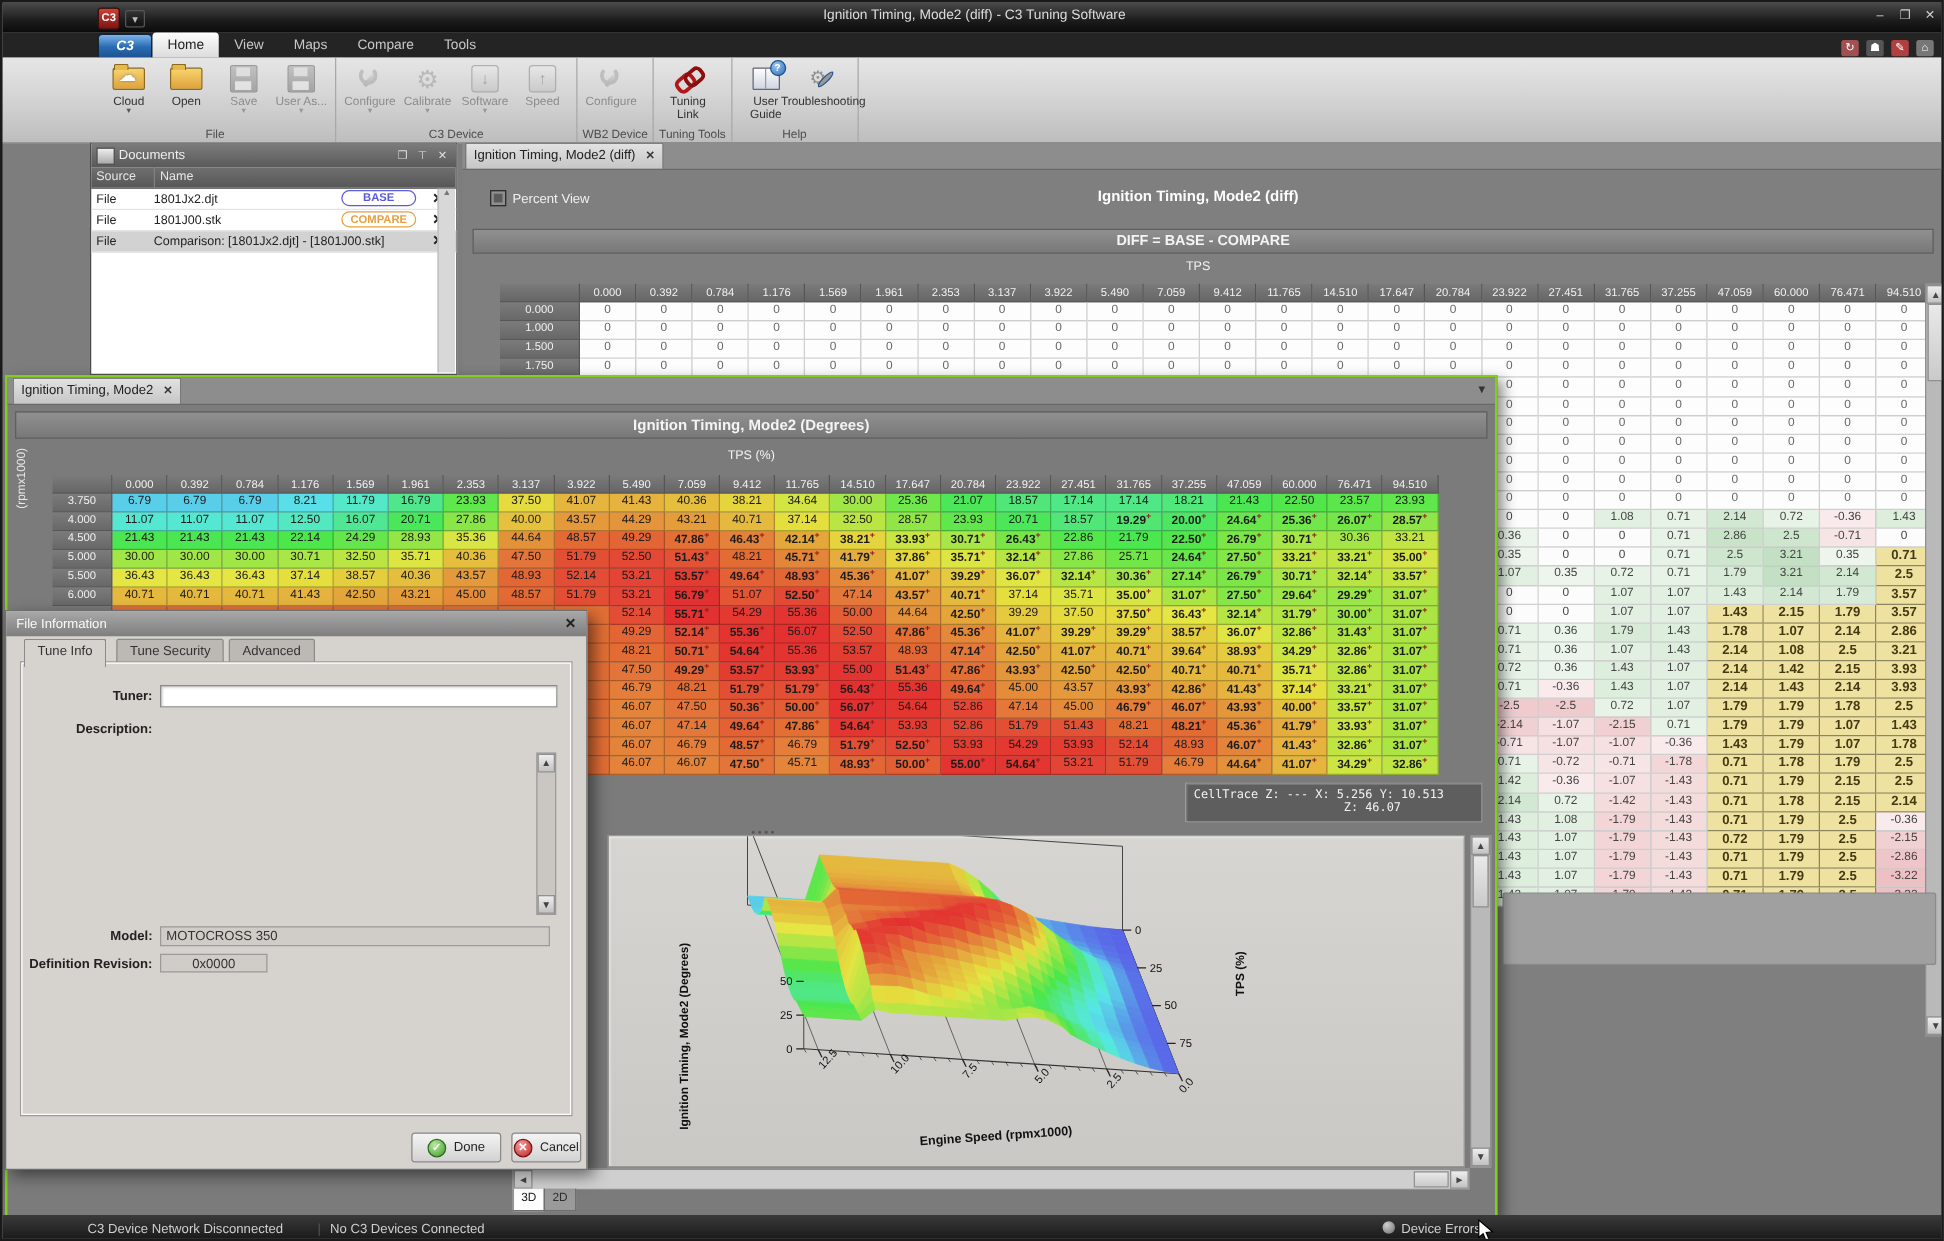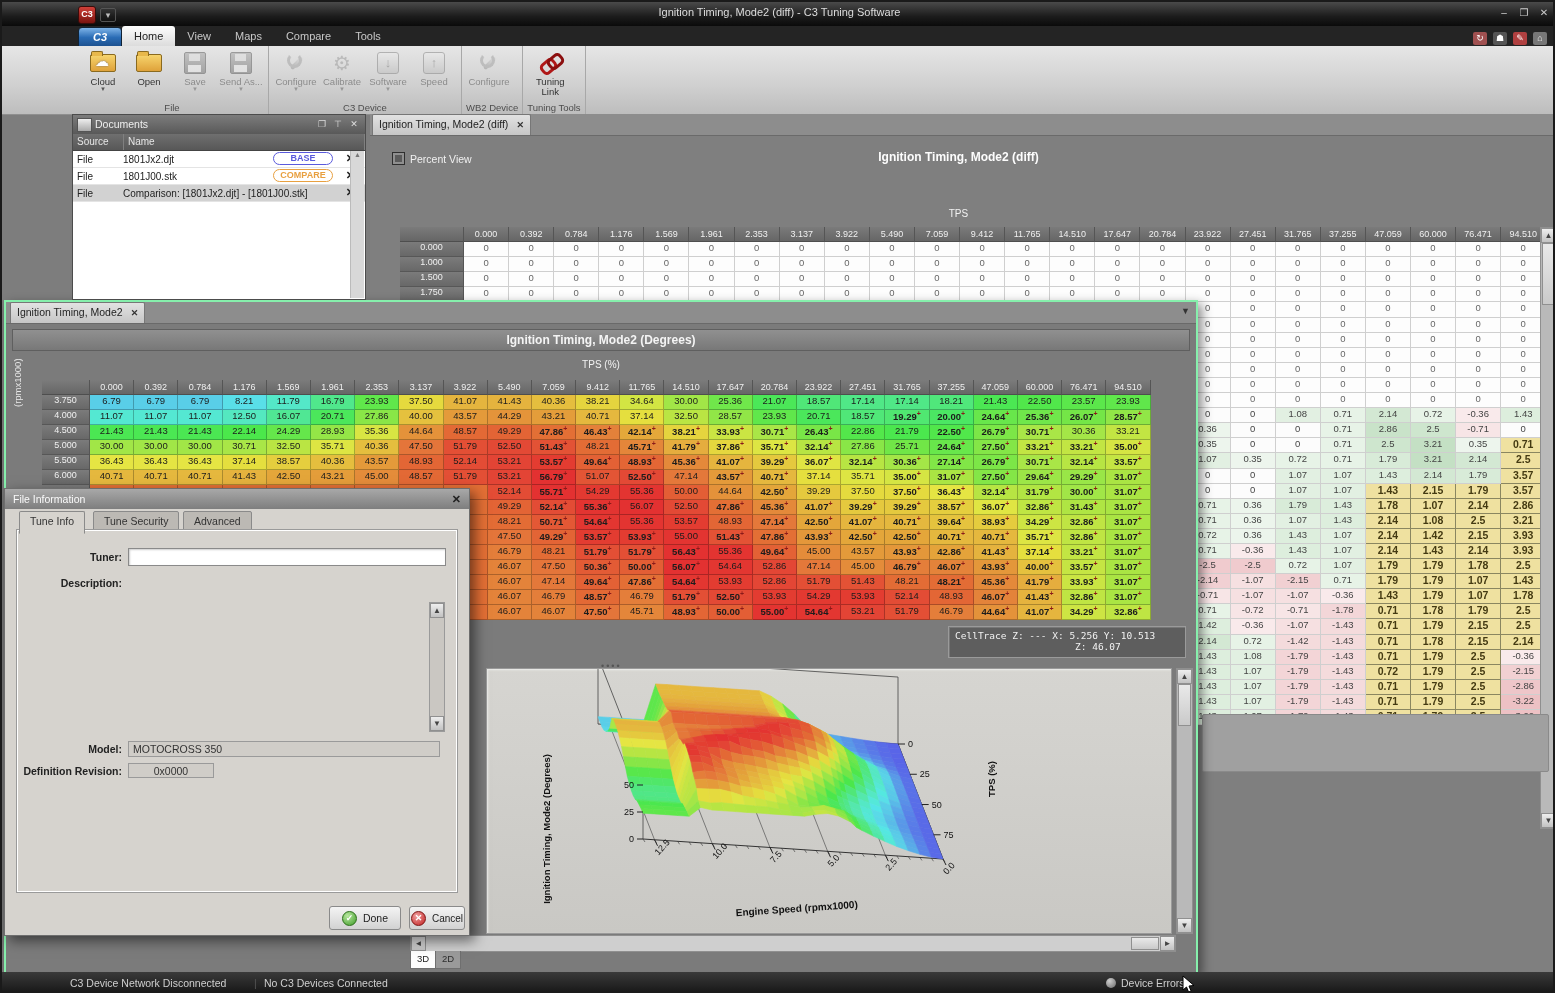--- a/index.html
+++ b/index.html
@@ -79,21 +79,21 @@
   .hdrbar{background:linear-gradient(#909090,#787878);border:1px solid #5f5f5f;color:#f4f4f4;font-weight:bold;text-align:center;}
   #pv-check{position:absolute;left:22px;top:38px;display:flex;align-items:center;color:#f0f0f0;font-size:10.5px;gap:5px;}
   #pv-check .box{width:11px;height:11px;background:#5a5a5a;border:1px solid #2e2e2e;box-shadow:inset 0 0 0 2px #8f8f8f;}
   .tbl{position:absolute;display:grid;font-size:9.5px;}
   .tbl .hc{background:linear-gradient(#7b7b7b,#666);color:#f0f0f0;border-right:1px solid #555;border-bottom:1px solid #4e4e4e;text-align:center;line-height:15px;font-size:9px;}
   .tbl .rc{background:linear-gradient(#7b7b7b,#686868);color:#f0f0f0;border-right:1px solid #555;border-bottom:1px solid #575757;text-align:center;font-size:9px;}
   .tbl .c{background:#fdfdfd;color:#444;text-align:center;border-right:1px solid #cfcfcf;border-bottom:1px solid #cfcfcf;}
   .tbl .c.selc{background:#efe1a0;color:#443a12;font-weight:bold;border-right:1px solid #8a8660;border-bottom:1px solid #8a8660;font-size:10.5px;}
   .tbl .c sup{color:#8b1a1a;font-size:7px;font-weight:bold;}
   
-  #mapwin{left:2px;top:298px;width:1190px;height:670px;background:#7b7b7b;border:2px solid #86efac;box-shadow:4px 4px 10px rgba(0,0,0,.45);}
+  #mapwin{left:2px;top:298px;width:1190px;height:670px;background:#7b7b7b;border:2px solid #84cc16;box-shadow:4px 4px 10px rgba(0,0,0,.45);}
   #map-tabbar{position:absolute;left:0;top:0;width:100%;height:21px;background:#8d8d8d;border-bottom:1px solid #6a6a6a;}
   #map-chevron{position:absolute;right:6px;top:4px;color:#333;font-size:9px;}
   #rpm-label{left:6px;top:105px;transform:rotate(-90deg);transform-origin:left top;color:#e8e8e8;font-size:9.5px;position:absolute;}
   #celltrace{position:absolute;right:10px;top:324px;width:238px;height:32px;background:#5e5e5e;border:1px solid #9a9a9a;box-shadow:inset 1px 1px 0 #777;color:#f2f2f2;font-family:"DejaVu Sans Mono",monospace;font-size:9.5px;padding:3px 6px;box-sizing:border-box;}
   #splitdots{position:absolute;left:50%;top:359px;color:#555;letter-spacing:2px;font-size:9px;}
   #plot3d{position:absolute;left:480px;top:366px;width:684px;height:264px;background:linear-gradient(#d6d5d1,#c9c8c4);border:1px solid #9a9a9a;box-shadow:inset 1px 1px 2px #efefec;}
   .vscroll{position:absolute;width:15px;background:#b9b9b9;border:1px solid #8f8f8f;}
   .hscroll{position:absolute;height:15px;background:#cfcfcf;border:1px solid #8f8f8f;}
   .sarrow{position:absolute;font-size:8px;color:#444;width:13px;height:13px;text-align:center;line-height:13px;background:linear-gradient(#eee,#c2c2c2);border:1px solid #909090;}
   .sthumb{position:absolute;background:linear-gradient(#e9e9e9,#cacaca);border:1px solid #909090;}
@@ -158,21 +158,21 @@
           <div class="icw">
                 <div class="ic-floppy"></div>
               </div>
           <div class="lbl">Save</div>
               <div class="drop">▼</div>
         </div>
             <div class="rbtn disabled">
           <div class="icw">
                 <div class="ic-floppy"></div>
               </div>
-          <div class="lbl">Send As...</div>
+          <div class="lbl">User As...</div>
               <div class="drop">▼</div>
         </div>
           </div>
      <div class="rgl">File</div>
    </div>
         <div class="rgroup">
      <div class="rbtns">
             <div class="rbtn disabled">
           <div class="icw">
                 <div class="ic-wrench"></div>
@@ -218,40 +218,58 @@
      <div class="rbtns">
             <div class="rbtn">
           <div class="icw">
                 <div class="ic-chain"></div>
               </div>
           <div class="lbl">Tuning Link</div>
         </div>
           </div>
      <div class="rgl">Tuning Tools</div>
    </div>
+        <div class="rgroup">
+     <div class="rbtns">
+            <div class="rbtn">
+          <div class="icw">
+                <div class="ic-book qbadge"></div>
+              </div>
+          <div class="lbl">User Guide</div>
+        </div>
+            <div class="rbtn">
+          <div class="icw">
+                <div class="ic-tools qbadge"></div>
+              </div>
+          <div class="lbl">Troubleshooting</div>
+        </div>
+          </div>
+     <div class="rgl">Help</div>
+   </div>
       </div>
     <div class="minicons" style="top:-14px;">
       <div class="minico" style="background:#a05050;">↻</div>
       <div class="minico" style="background:#555;">☗</div>
       <div class="minico" style="background:#b04040;">✎</div>
       <div class="minico" style="background:#777;">⌂</div>
     </div>
   </div>
 
   <div class="abs" id="diffarea">
     <div id="diff-tabbar">
       <span class="doctab" style="margin-left:2px;">
         <span>Ignition Timing, Mode2 (diff)</span><span class="x">✕</span>
       </span>
     </div>
     <div id="pv-check">
       <span class="box"></span>
       <span>Percent View</span>
     </div>
     <div class="abs" style="left:0;right:10px;top:36px;text-align:center;color:#fdfdfd;font-weight:bold;font-size:12px;">Ignition Timing, Mode2 (diff)</div>
+    <div class="abs hdrbar" style="left:8px;right:10px;top:69px;height:18px;font-size:11.5px;line-height:18px;">DIFF = BASE - COMPARE</div>
     <div class="abs" style="left:0;right:10px;top:94px;text-align:center;color:#f2f2f2;font-size:10px;">TPS</div>
     <div class="tbl" id="diff-table" style="left: 30px; top: 113px; grid-template-columns: 64px repeat(24, 45.1px); grid-auto-rows: 15.1px;">
         <div class="hc"></div>
         <div class="hc">0.000</div>
         <div class="hc">0.392</div>
         <div class="hc">0.784</div>
         <div class="hc">1.176</div>
         <div class="hc">1.569</div>
         <div class="hc">1.961</div>
         <div class="hc">2.353</div>

